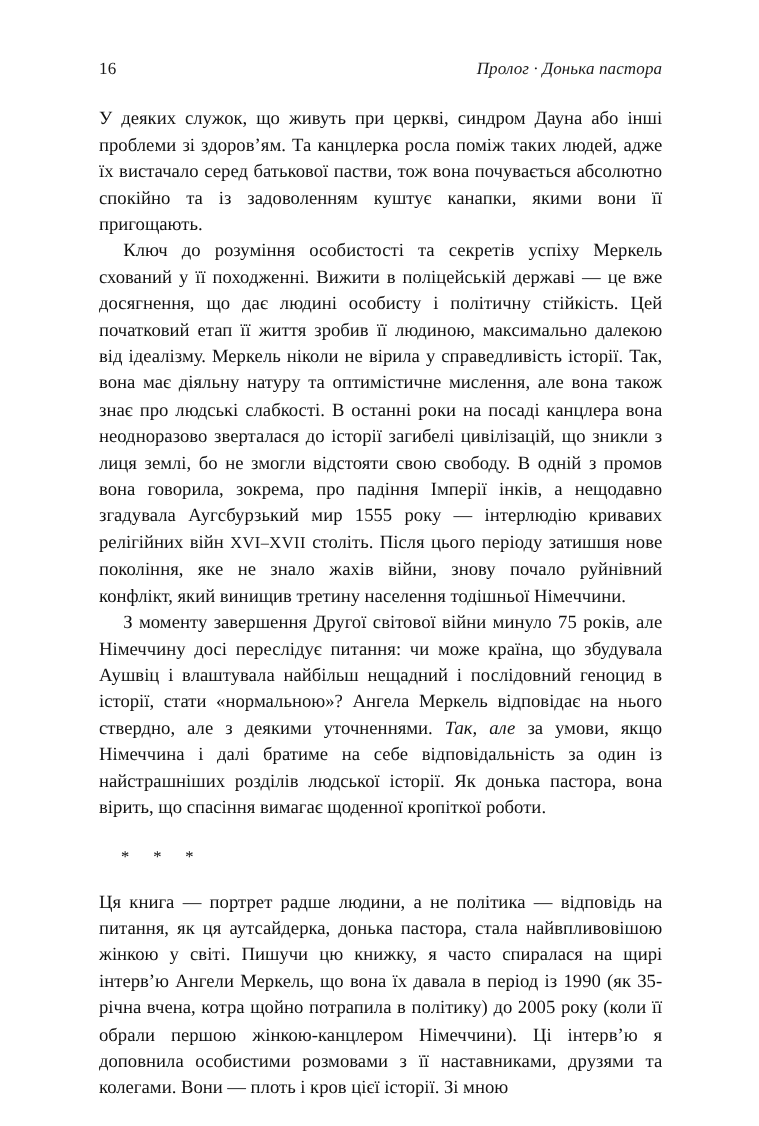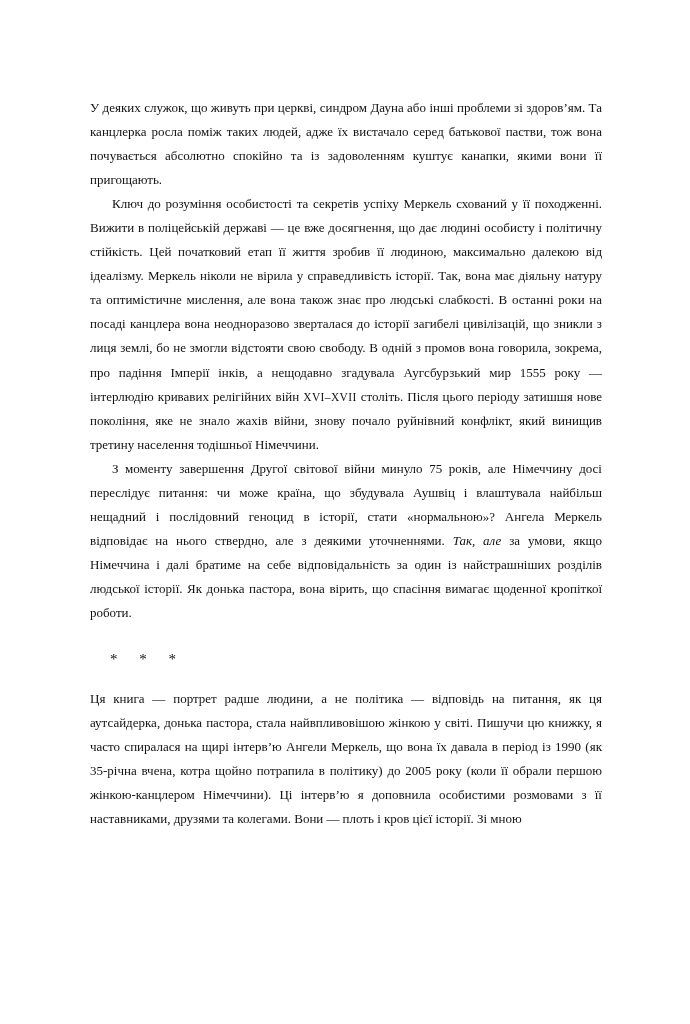--- a/index.html
+++ b/index.html
@@ -53,21 +53,21 @@
   
   .textblock {
     position: absolute;
     top: 96px;
     left: 90px;
     width: 512px;
   }
 
   p.para {
     margin: 0;
-    font-size: 13px;
+    font-size: 17px;
     line-height: 24.05px;
     text-align: justify;
     text-justify: inter-word;
     text-indent: 22px;
     hyphens: manual;
     word-spacing: -0.1px;
   }
 
   p.para.first {
     text-indent: 0;
@@ -96,20 +96,24 @@
   }
 
   .gap-before-sep { height: 22px; }
   .gap-after-sep  { height: 16px; }
 </style>
 </head>
 <body>
 
 <div class="page">
 
+  <div class="running-head">
+    <span class="folio">16</span>
+    <span class="head-title">Пролог · Донька пастора</span>
+  </div>
 
   <div class="textblock">
 
     <p class="para first">У деяких служок, що живуть при церкві, синдром Дауна або інші проблеми зі здоров’ям. Та канцлерка росла поміж таких людей, адже їх вистачало серед батькової пастви, тож вона почувається абсолютно спокійно та із задоволенням куштує канапки, якими вони її пригощають.</p>
 
     <p class="para"><span>Ключ до розуміння особистості та секретів успіху Меркель схований у її походженні. Вижити в поліцейській державі — це вже досягнення, що дає людині особисту і політичну стійкість. Цей початковий етап її життя зробив її людиною, максимально далекою від ідеалізму. Меркель ніколи не вірила у справедливість історії. Так, вона має діяльну натуру та оптимістичне мислення, але вона також знає про людські слабкості. В останні роки на посаді канцлера вона неодноразово зверталася до історії загибелі цивілізацій, що зникли з лиця землі, бо не змогли відстояти свою свободу. В одній з промов вона говорила, зокрема, про падіння Імперії інків, а нещодавно згадувала Аугсбурзький мир 1555 року — інтерлюдію кривавих релігійних війн </span><span class="sc">XVI–XVII</span><span> століть. Після цього періоду затишшя нове покоління, яке не знало жахів війни, знову почало руйнівний конфлікт, який винищив третину населення тодішньої Німеччини.</span></p>
 
     <p class="para"><span>З моменту завершення Другої світової війни минуло 75 років, але Німеччину досі переслідує питання: чи може країна, що збудувала Аушвіц і влаштувала найбільш нещадний і послідовний геноцид в історії, стати «нормальною»? Ангела Меркель відповідає на нього ствердно, але з деякими уточненнями. </span><em>Так, але</em><span> за умови, якщо Німеччина і далі братиме на себе відповідальність за один із найстрашніших розділів людської історії. Як донька пастора, вона вірить, що спасіння вимагає щоденної кропіткої роботи.</span></p>
 
     <div class="gap-before-sep"></div>

